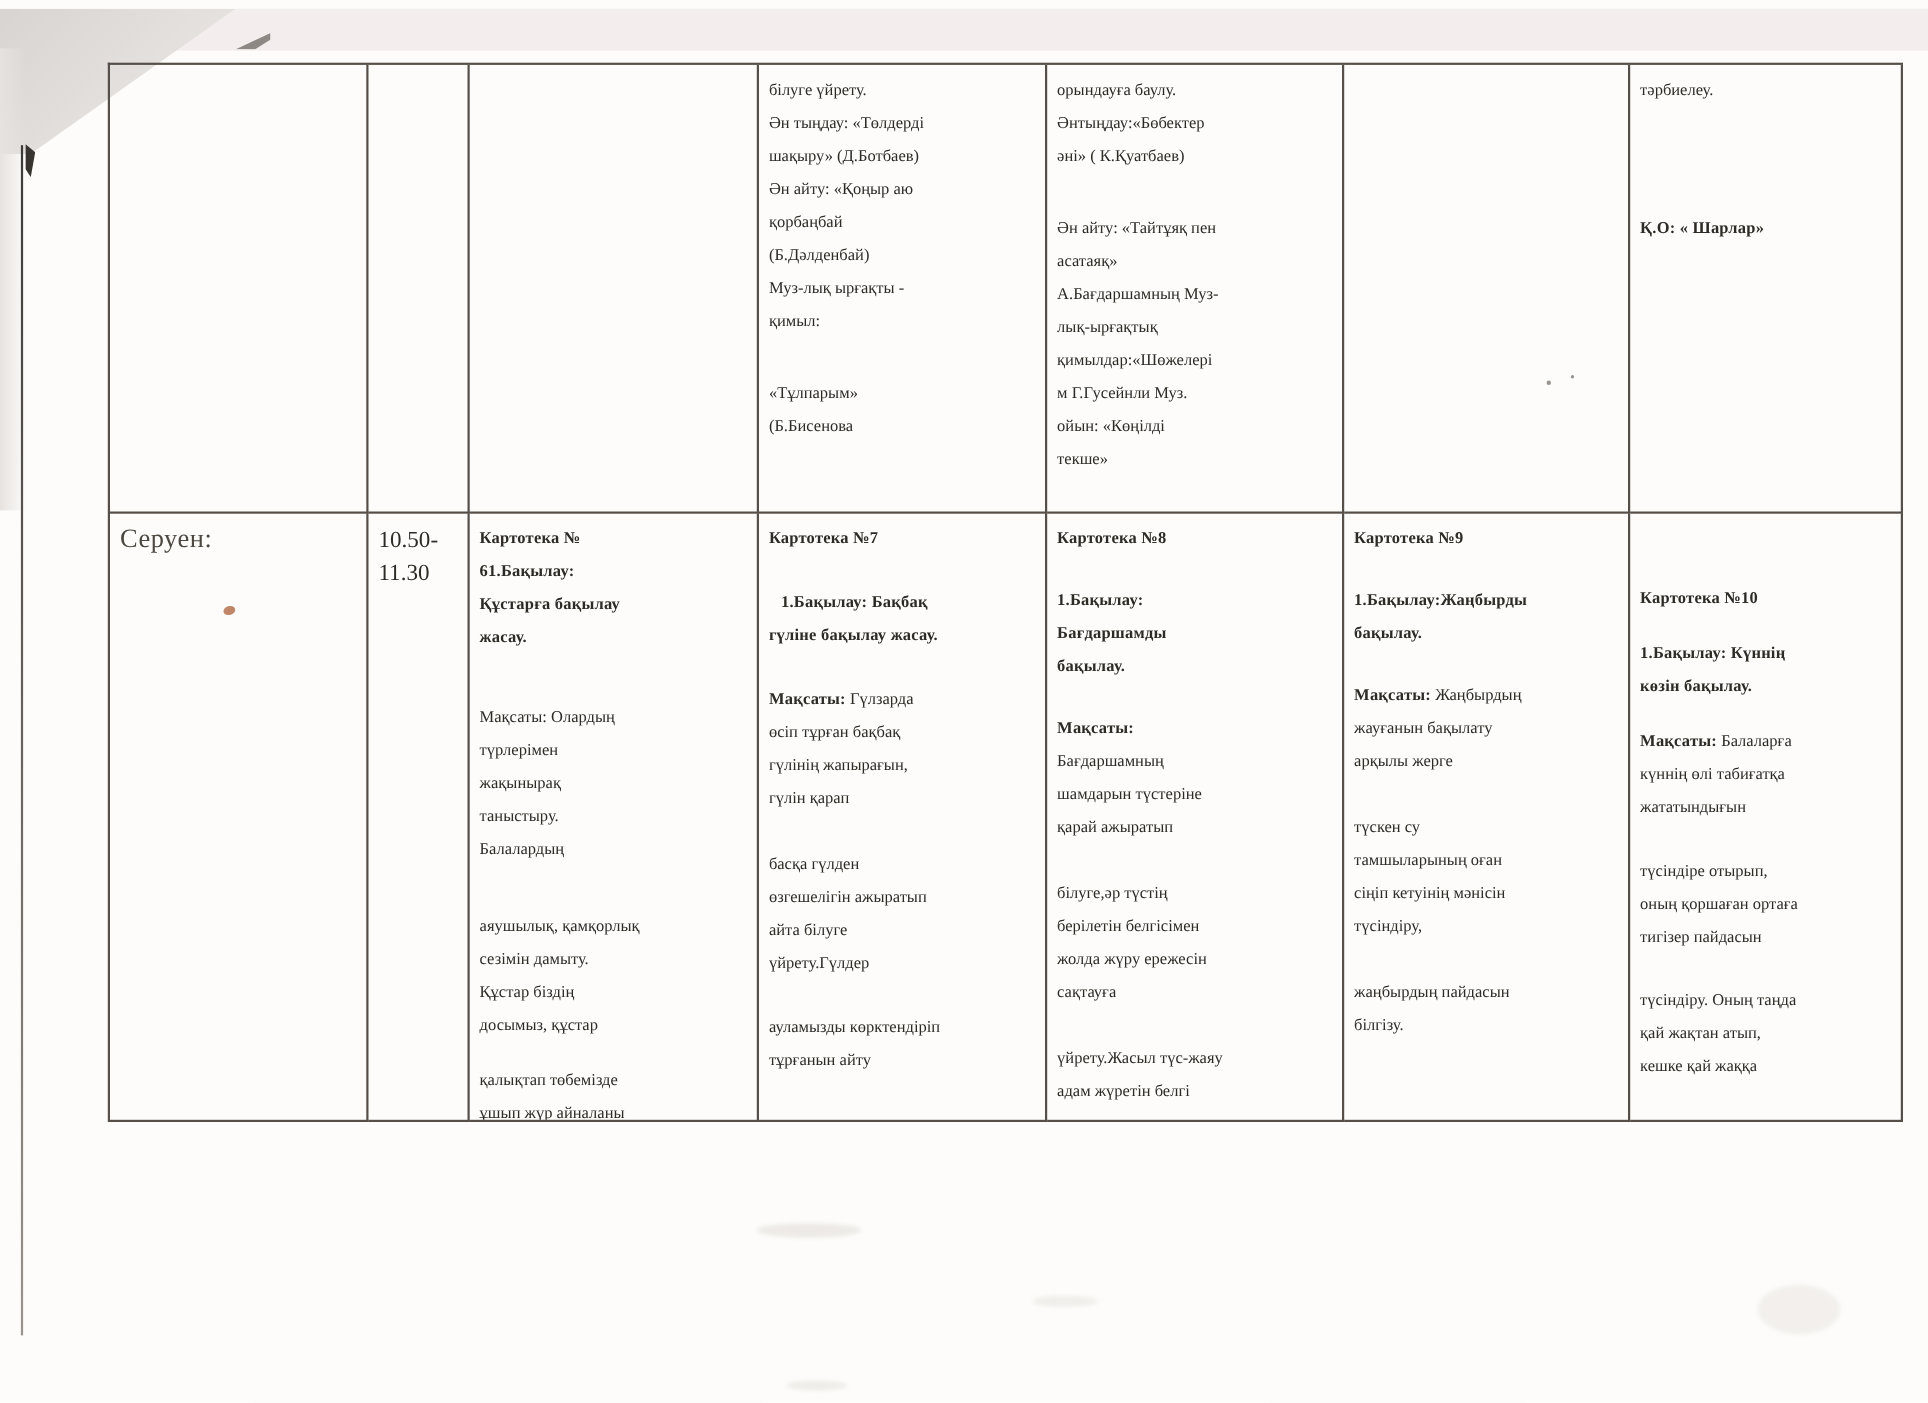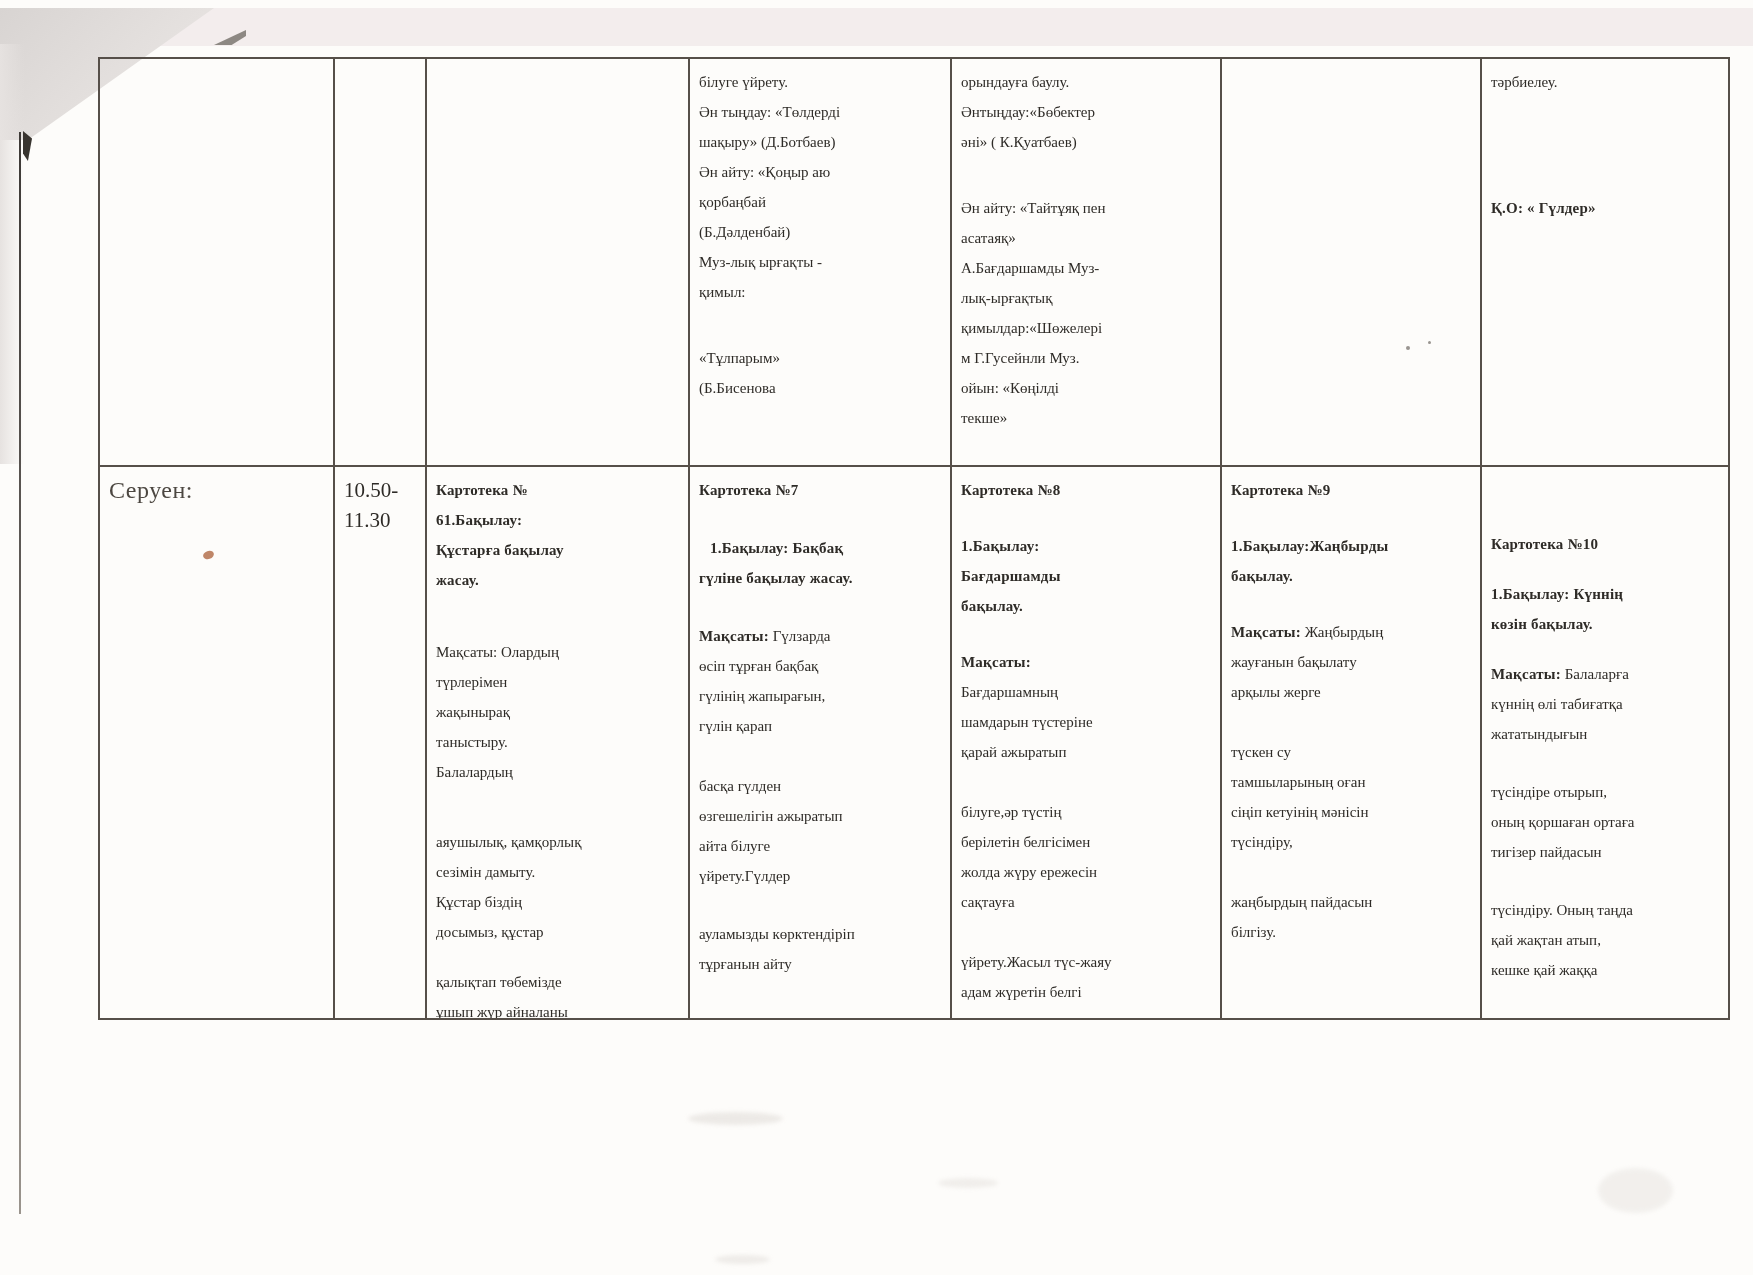--- a/index.html
+++ b/index.html
@@ -81,31 +81,31 @@
         <p><span>қимыл:</span></p>
         <p style="margin-top: 36px;"><span>«Тұлпарым»</span></p>
         <p><span>(Б.Бисенова</span></p>
       </div>
     <div class="cell">
         <p><span>орындауға баулу.</span></p>
         <p><span>Әнтыңдау:«Бөбектер</span></p>
         <p><span>әні» ( К.Қуатбаев)</span></p>
         <p style="margin-top: 36px;"><span>Ән айту: «Тайтұяқ пен</span></p>
         <p><span>асатаяқ»</span></p>
-        <p><span>А.Бағдаршамды  Муз-</span></p>
+        <p><span>А.Бағдаршамның  Муз-</span></p>
         <p><span>лық-ырғақтық</span></p>
         <p><span>қимылдар:«Шөжелері</span></p>
         <p><span>м  Г.Гусейнли  Муз.</span></p>
         <p><span>ойын: «Көңілді</span></p>
         <p><span>текше»</span></p>
       </div>
     <div class="cell"></div>
     <div class="cell">
         <p><span>тәрбиелеу.</span></p>
-        <p style="margin-top: 96px;"><strong>Қ.О: « Гүлдер»</strong></p>
+        <p style="margin-top: 96px;"><strong>Қ.О: « Шарлар»</strong></p>
       </div>
 
     <div class="cell label-cell">
       <span>Серуен:</span>
     </div>
     <div class="cell time-cell">
       <span>10.50-11.30</span>
     </div>
     <div class="cell">
         <p><strong>Картотека №</strong></p>

